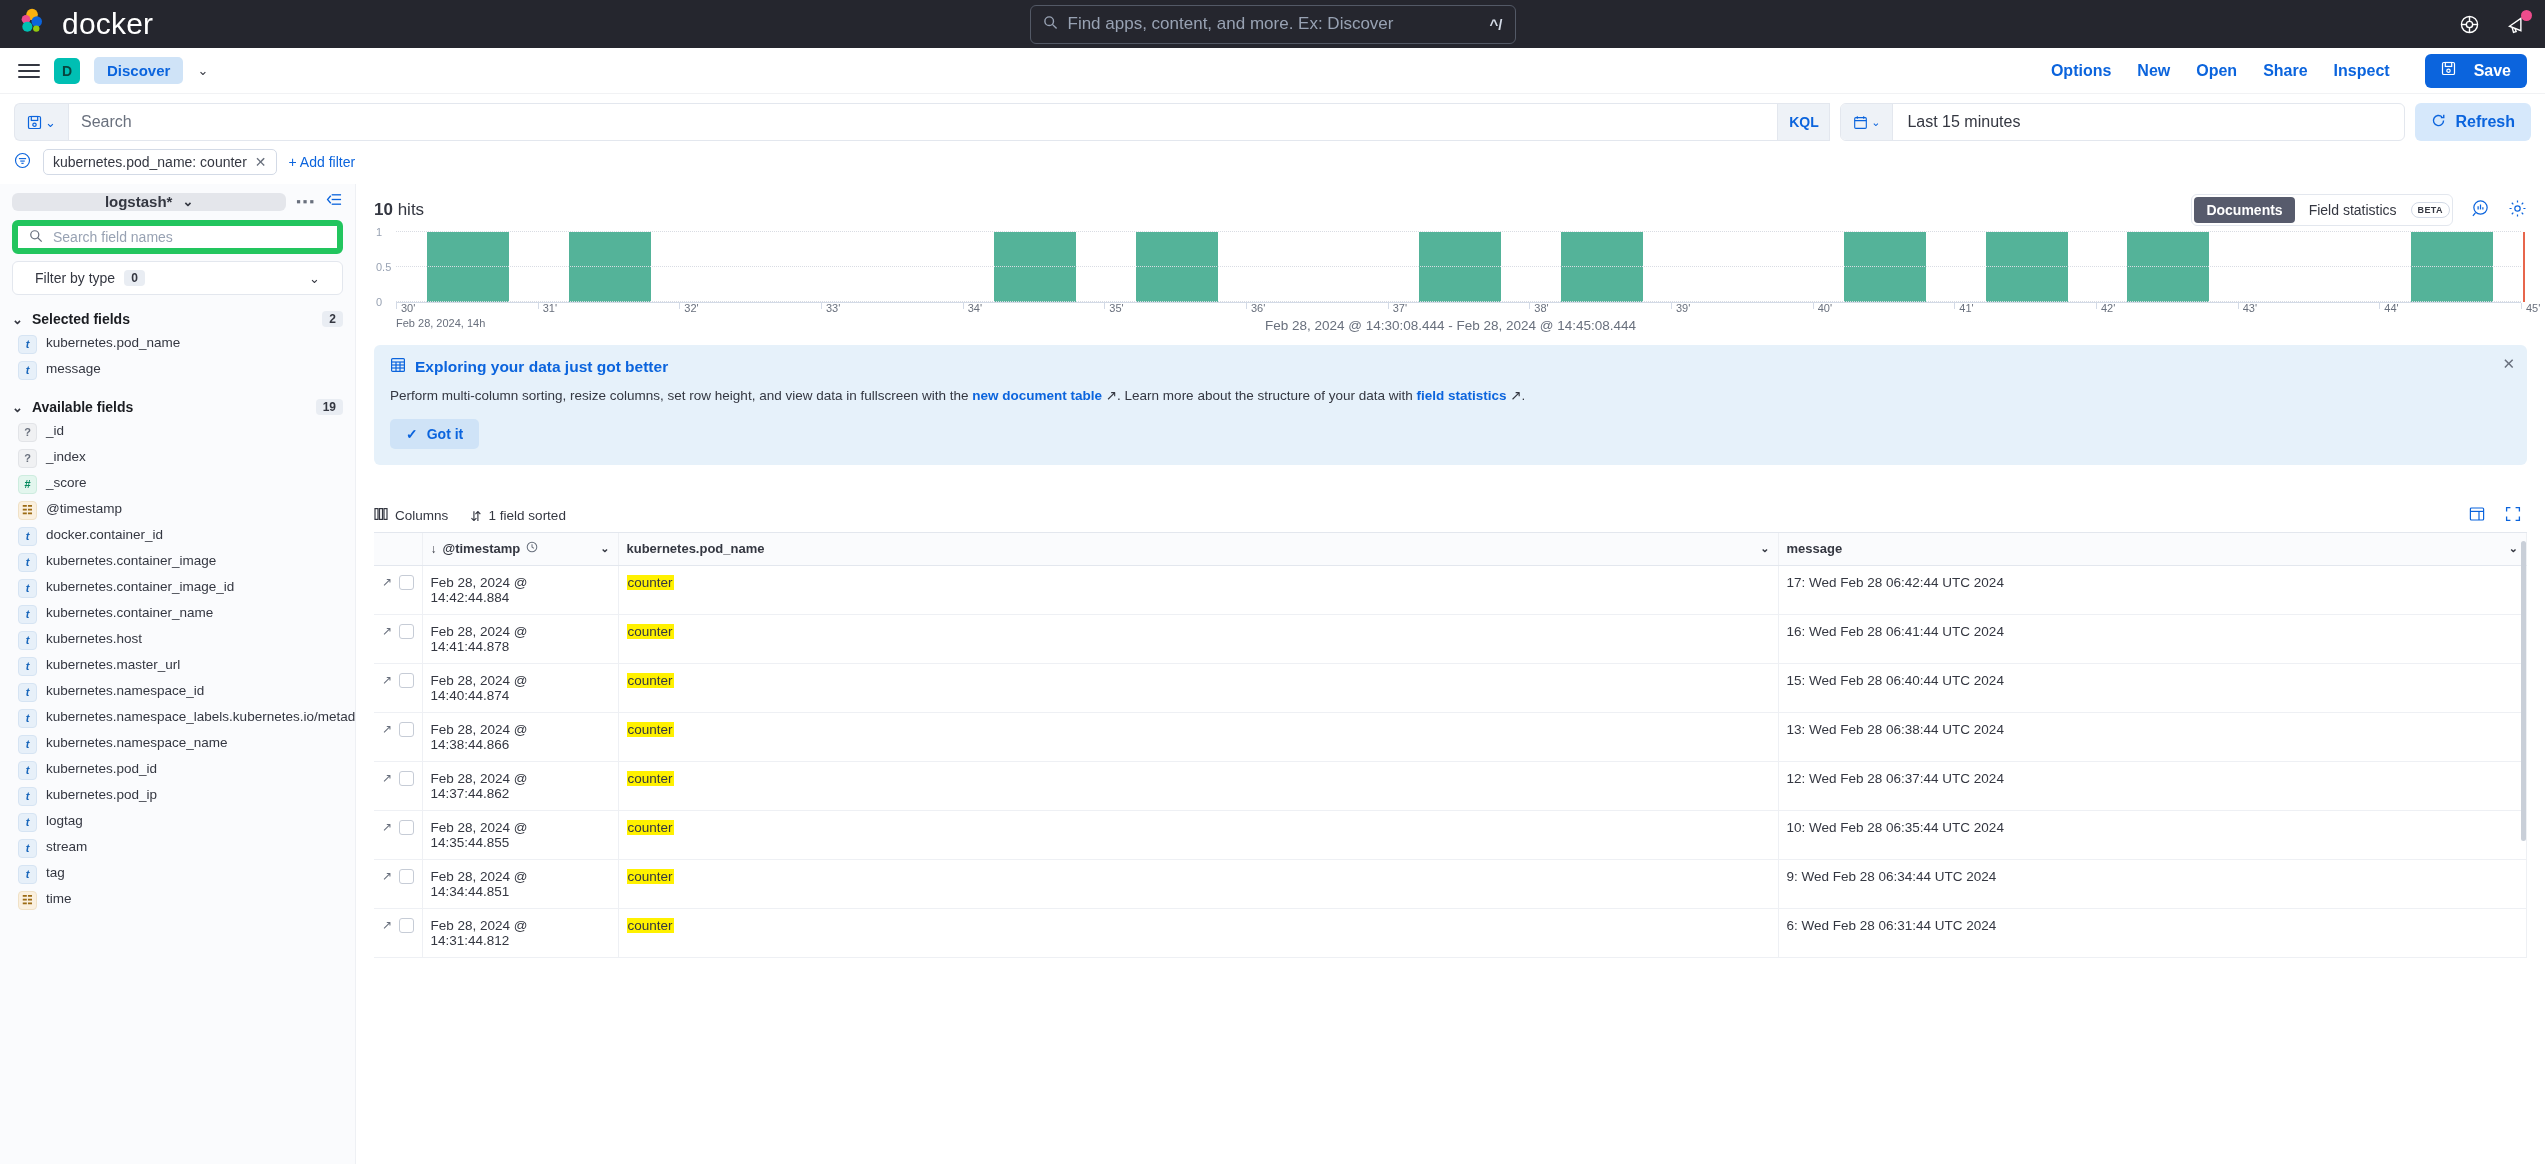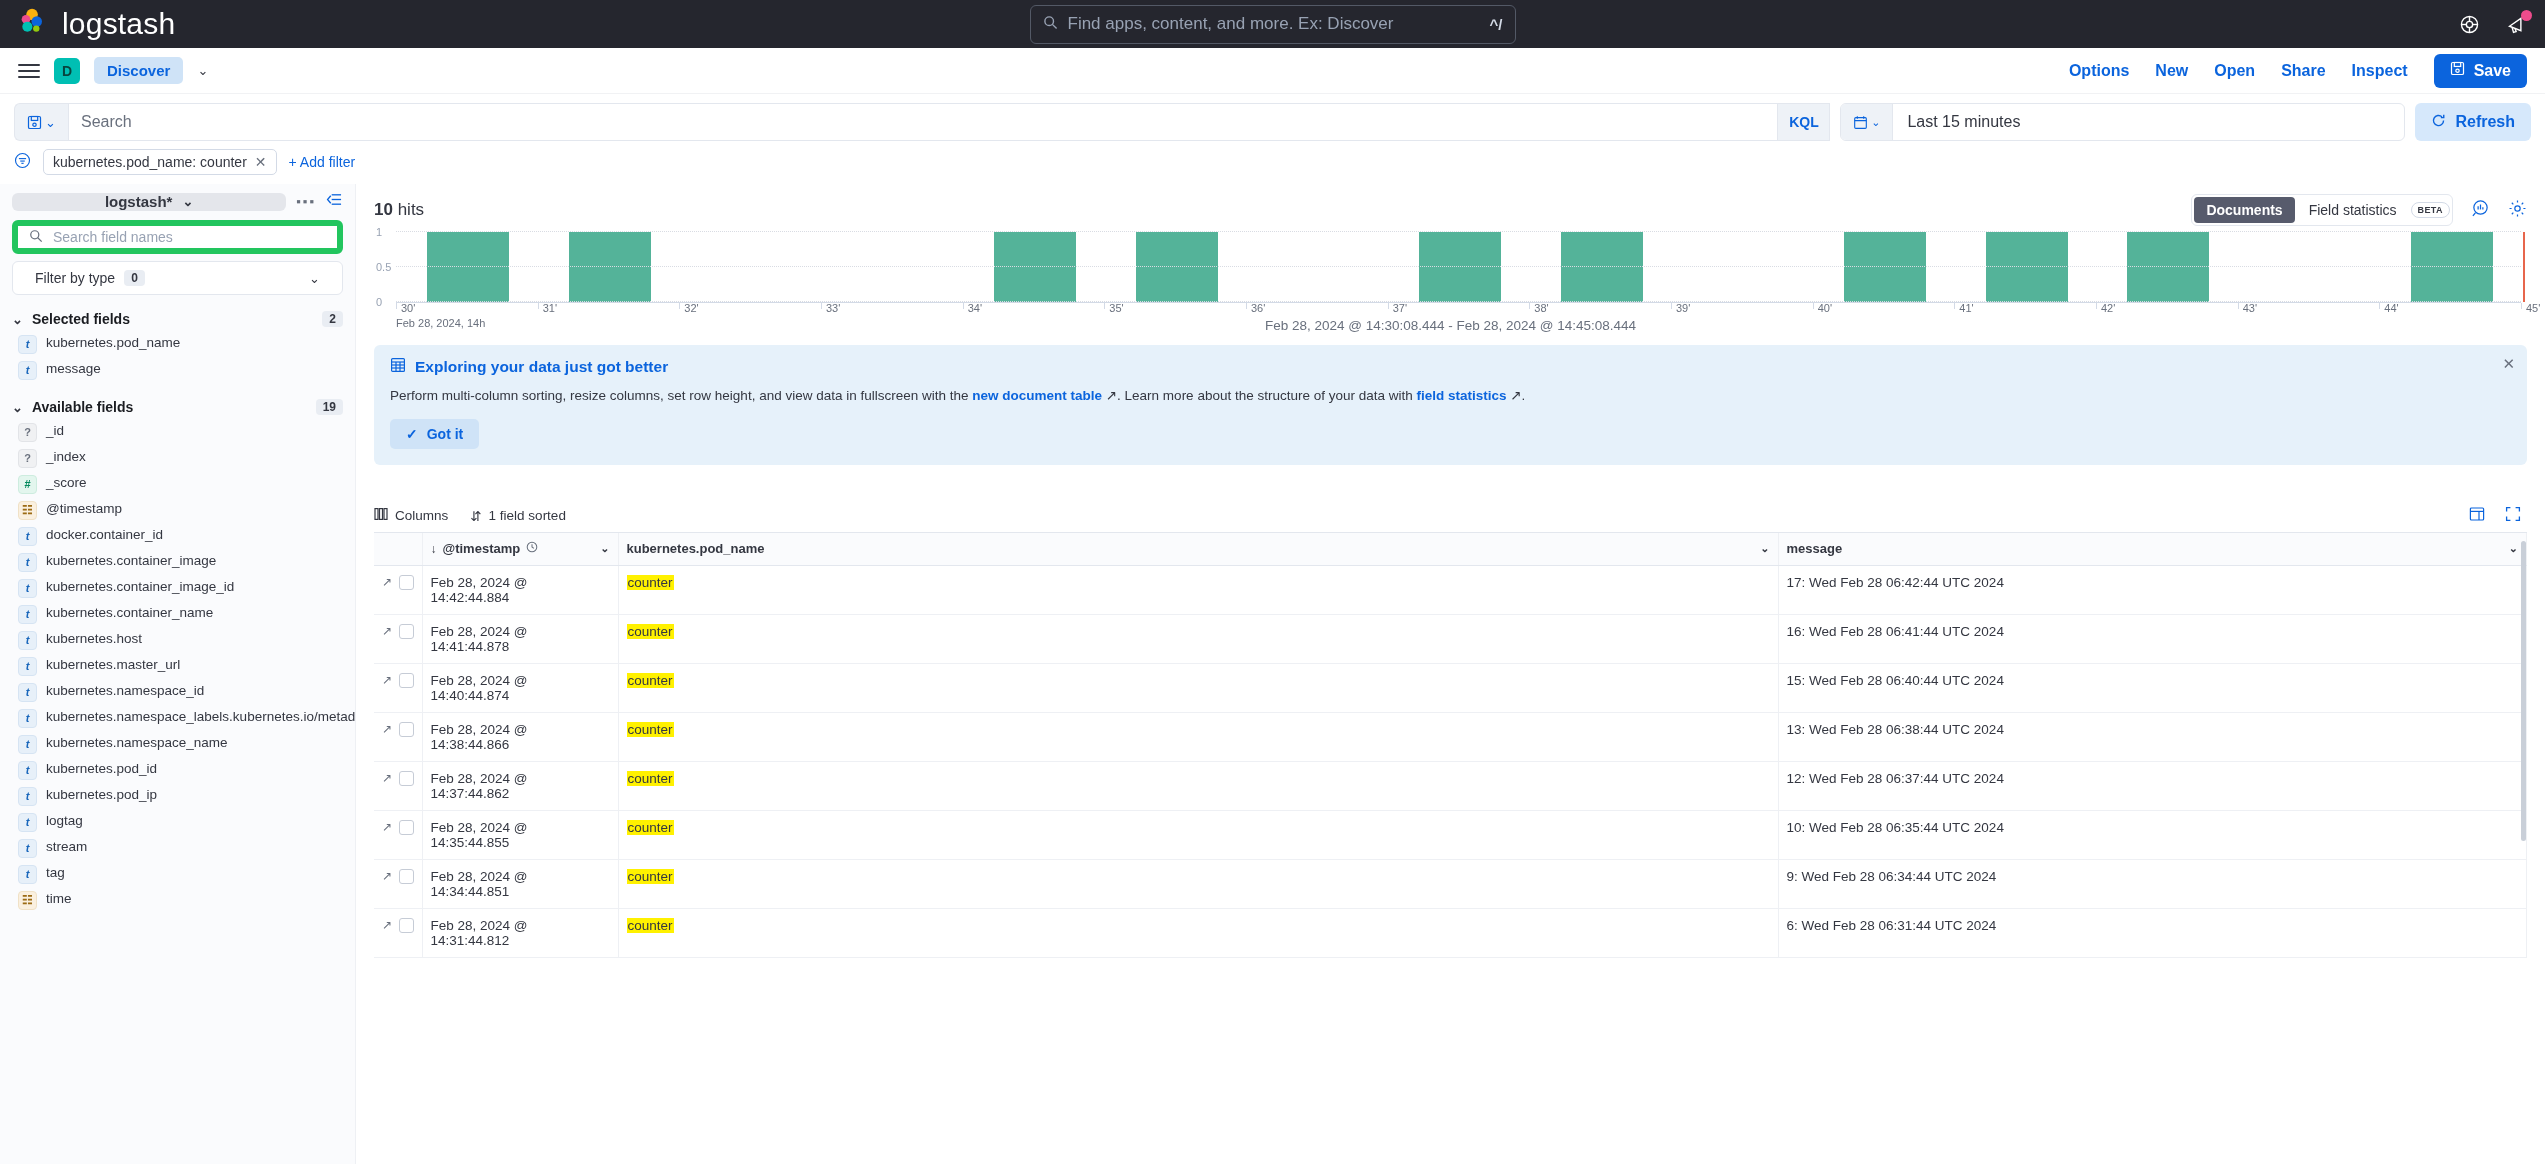--- a/index.html
+++ b/index.html
@@ -45,22 +45,22 @@
   }
   .crumb-pill {
     background: #cfe3f7; color: #0b64dd; font-size: 15px; font-weight: 600;
     padding: 5px 13px; border-radius: 5px;
   }
   .chev { color: #343741; font-size: 13px; }
   .top-actions { margin-left: auto; display: flex; align-items: center; gap: 26px; }
   .top-actions a { color: #0b64dd; font-size: 16px; text-decoration: none; font-weight: 600; }
   .save-btn {
     background: #0b64dd; color: #fff; border: none; border-radius: 6px;
-    height: 34px; padding: 0 16px; display: flex; align-items: center; gap: 9px;
-    font-size: 16px; font-weight: 700; cursor: pointer; font-family: inherit;
+    height: 34px; padding: 0 16px; display: flex; align-items: center; gap: 18px;
+    font-size: 16px; font-weight: 700; cursor: pointer; font-family: inherit; margin-left: 9px;
   }
 
   
   .query-row { display: flex; align-items: center; padding: 9px 14px 0 14px; gap: 0; }
   .saved-query-btn {
     width: 54px; height: 38px; background: #eef2f7; border: 1px solid #e3e7ee;
     border-right: none; border-radius: 6px 0 0 6px;
     display: flex; align-items: center; justify-content: center; gap: 3px; cursor: pointer;
   }
   .q-input {
@@ -233,21 +233,21 @@
   <div class="elastic-logo-wrap">
     <span>
       <svg width="30" height="30" viewBox="0 0 32 32">
         <circle cx="15" cy="8" r="6.2" fill="#f9b110"></circle>
         <circle cx="8.5" cy="13" r="4.6" fill="#ee4c8c"></circle>
         <circle cx="20" cy="15.5" r="5.6" fill="#0b64dd"></circle>
         <circle cx="10" cy="21" r="5.4" fill="#00bfb3"></circle>
         <circle cx="19.5" cy="23" r="3.4" fill="#93c90e"></circle>
       </svg>
     </span>
-    <span class="elastic-word">logstash</span>
+    <span class="elastic-word">docker</span>
   </div>
 
   <div class="nav-search-wrap">
     <div class="nav-search">
       <span>
         <svg width="15" height="15" viewBox="0 0 16 16" fill="none" stroke="#98a2b3" stroke-width="1.5">
           <circle cx="6.6" cy="6.6" r="4.6"></circle>
             <line x1="10" y1="10" x2="14.5" y2="14.5"></line>
         </svg>
       </span>

